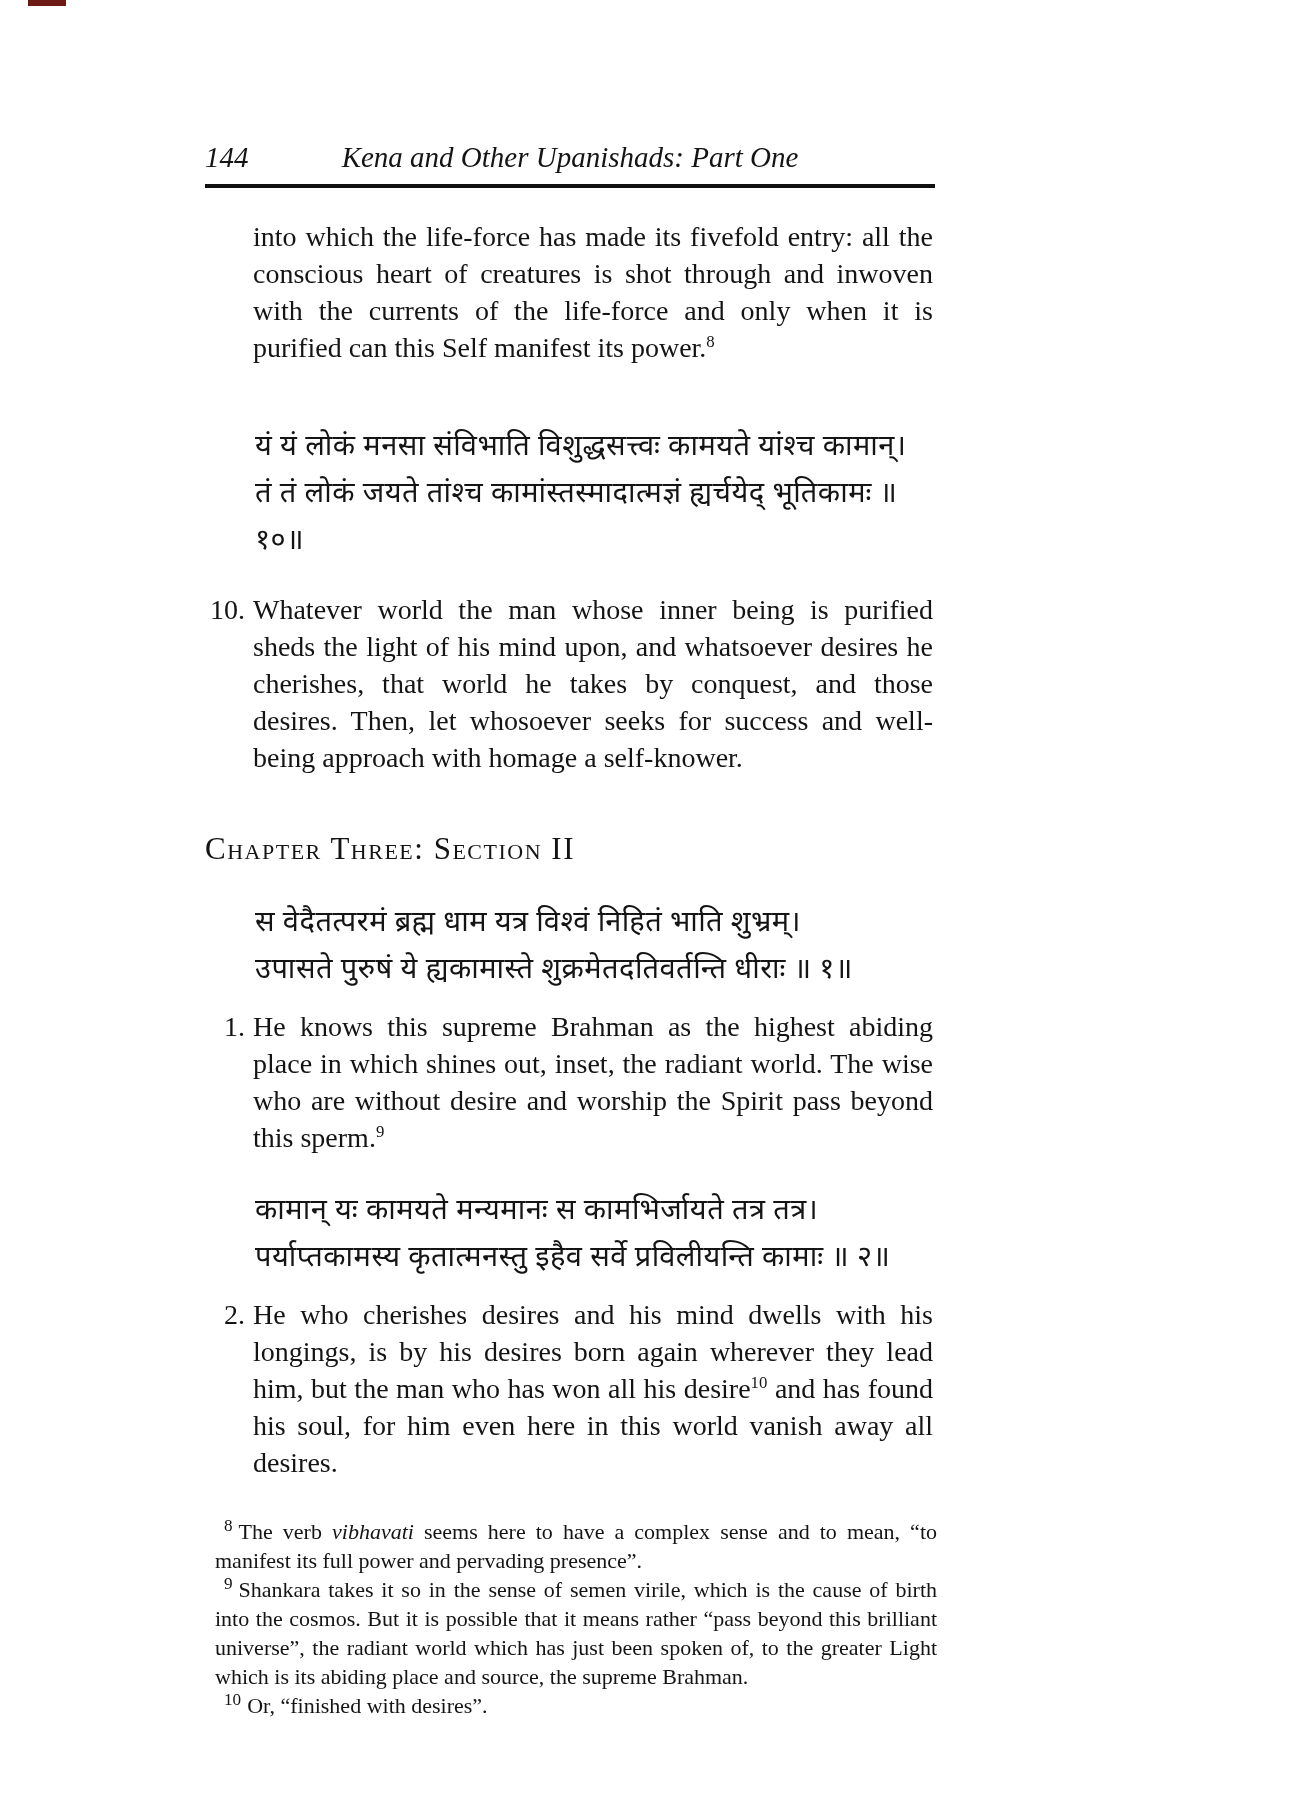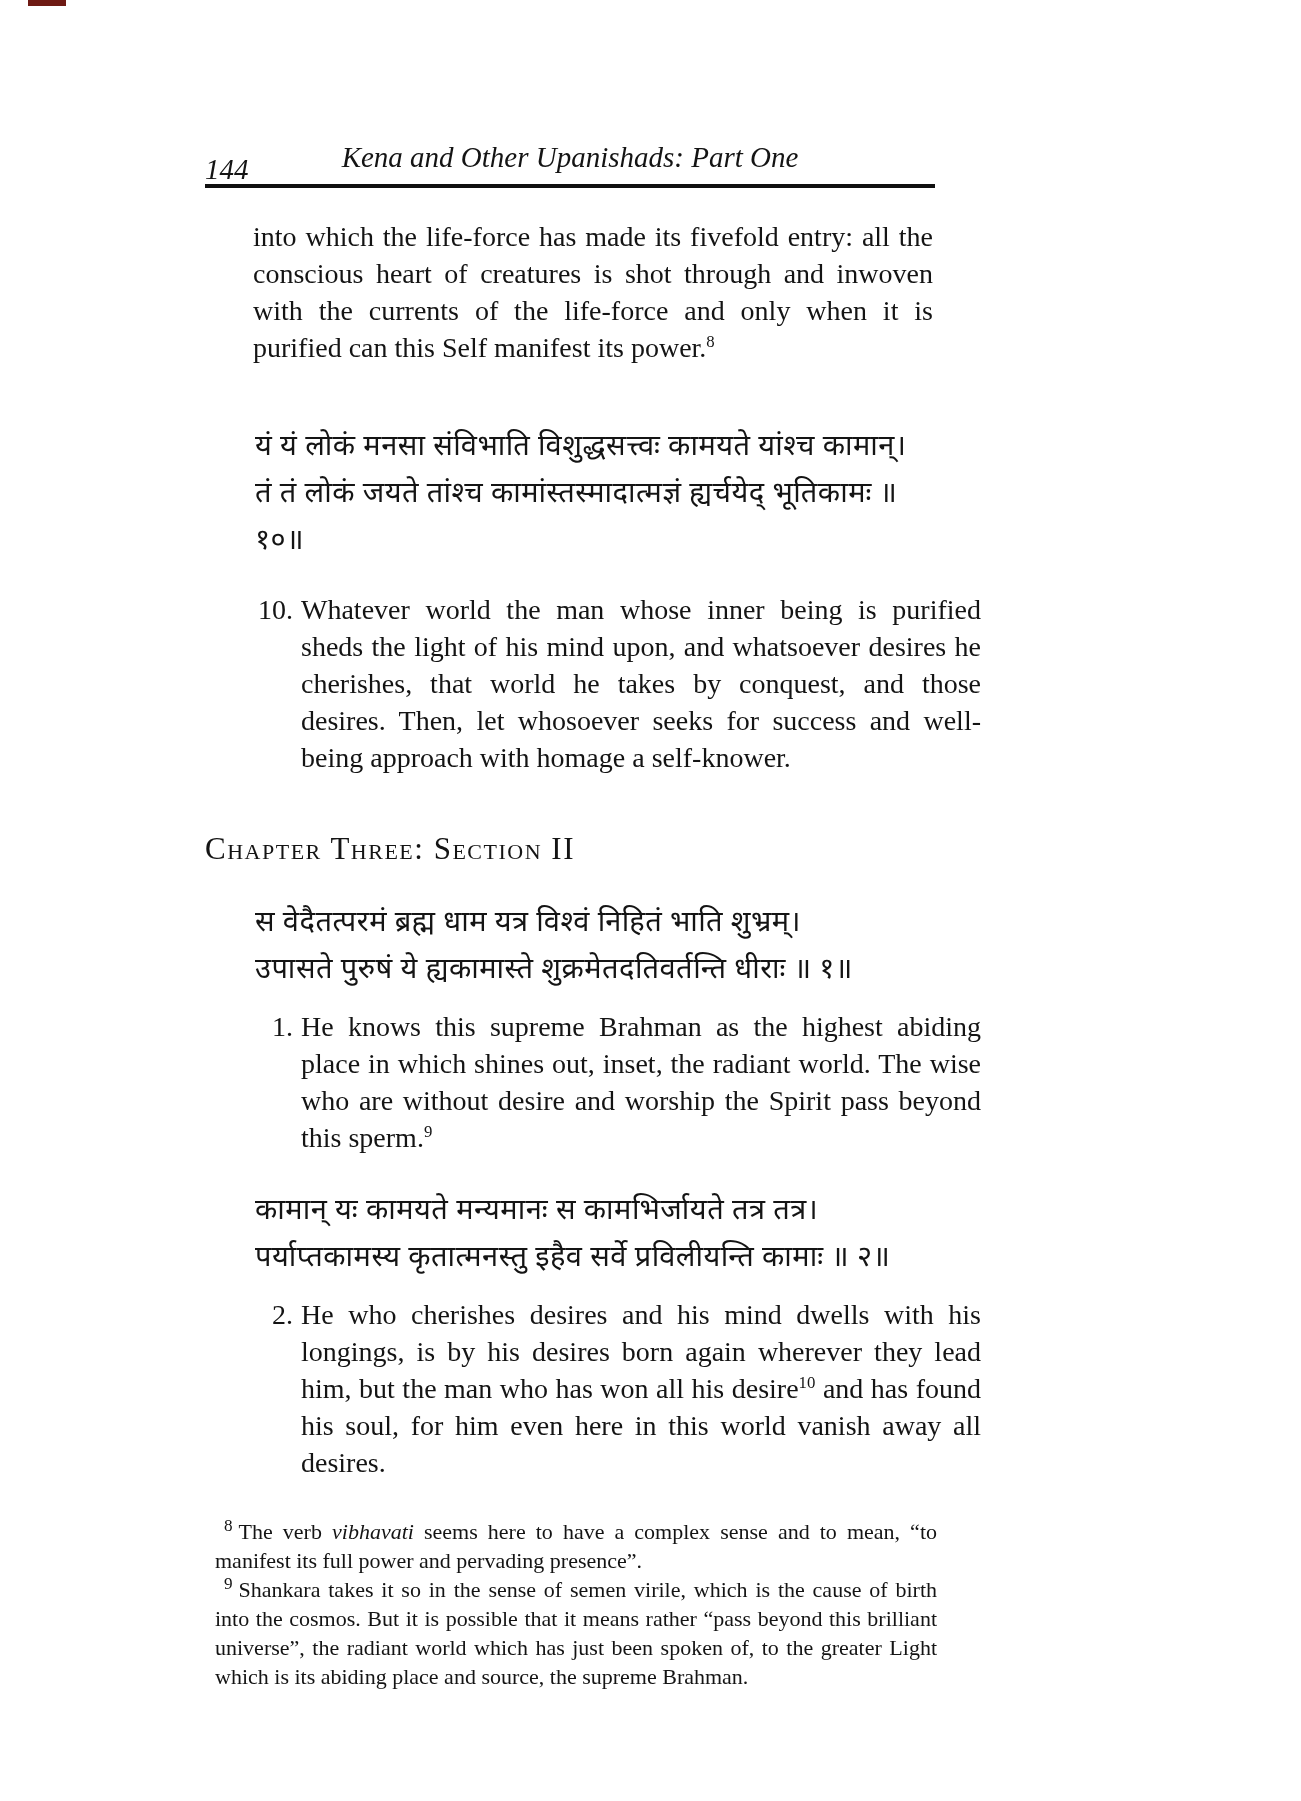--- a/index.html
+++ b/index.html
@@ -28,21 +28,21 @@
     top: 140px;
     width: 730px;
   }
   .running-header {
     position: relative;
     font-style: italic;
     font-size: 29px;
     line-height: 34px;
     height: 36px;
   }
-  .page-number { position: absolute; left: 0; top: 12px; }
+  .page-number { position: absolute; left: 0; top: 0; }
   .running-title { text-align: center; }
   .header-rule {
     border: 0;
     border-top: 4px solid #101010;
     margin: 8px 0 0 0;
     width: 100%;
   }
   .intro-paragraph {
     margin: 30px 0 13px 48px;
     width: 680px;
@@ -61,21 +61,20 @@
     line-height: 47px;
     letter-spacing: 0.5px;
   }
   .verse-1 { margin-top: 56px; }
   .verse-2 { margin-top: 30px; }
   .verse-3 { margin-top: 30px; }
   .numbered-item {
     display: flex;
     font-size: 28px;
     line-height: 37px;
-    margin-left: 48px;
   }
   .item-10 { margin-top: 28px; }
   .item-1  { margin-top: 16px; }
   .item-2  { margin-top: 16px; }
   .item-number {
     flex: 0 0 40px;
     text-align: right;
     padding-right: 8px;
   }
   .item-text {
@@ -150,16 +149,17 @@
     </div>
 
     <div class="numbered-item item-2">
       <span class="item-number">2.</span>
       <span class="item-text"><span>He who cherishes desires and his mind dwells with his longings, is by his desires born again wherever they lead him, but the man who has won all his desire</span><sup class="fn-ref">10</sup><span> and has found his soul, for him even here in this world vanish away all desires.</span></span>
     </div>
 
     <div class="footnotes">
       <p class="footnote"><sup class="fn-marker">8</sup><span>The verb </span><span class="footnote-italic">vibhavati</span><span> seems here to have a complex sense and to mean, “to manifest its full power and pervading presence”.</span></p>
       <p class="footnote"><sup class="fn-marker">9</sup><span>Shankara takes it so in the sense of semen virile, which is the cause of birth into the cosmos. But it is possible that it means rather “pass beyond this brilliant universe”, the radiant world which has just been spoken of, to the greater Light which is its abiding place and source, the supreme Brahman.</span></p>
+      <p class="footnote"><sup class="fn-marker">10</sup><span>Or, “finished with desires”.</span></p>
     </div>
 
   </div>
 </div>
 
 </body></html>

